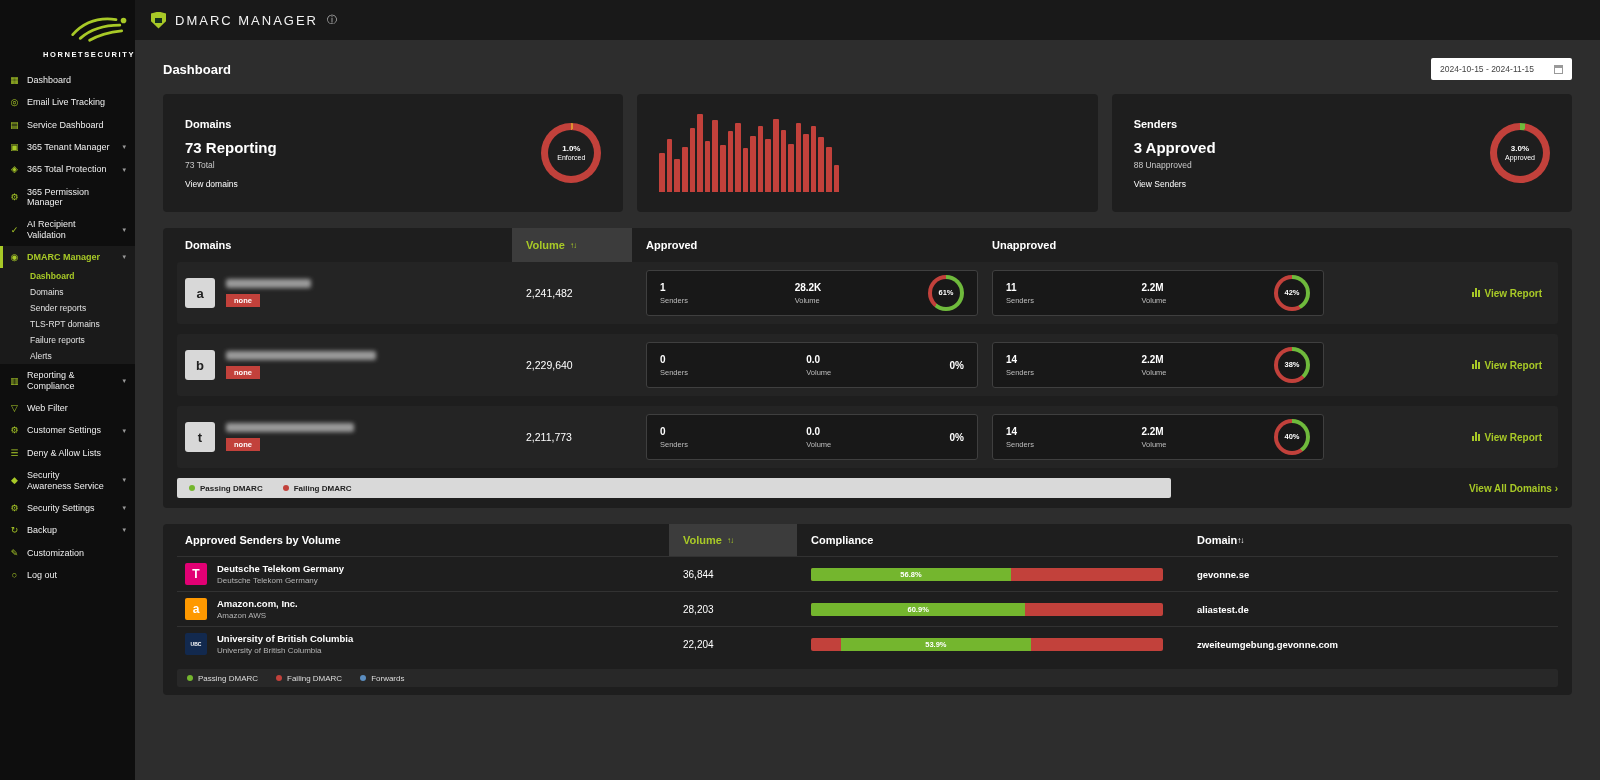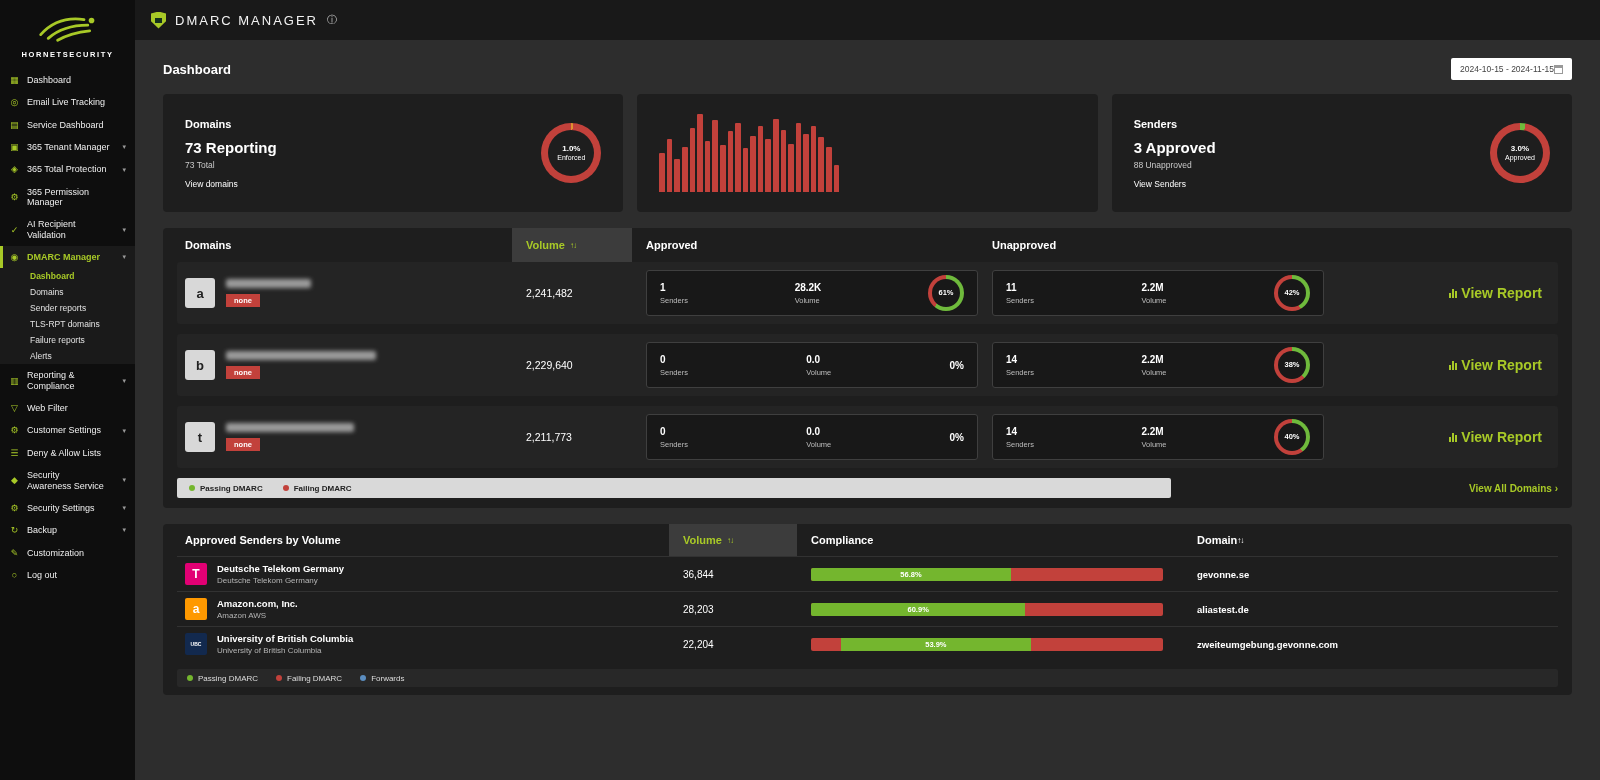--- a/index.html
+++ b/index.html
@@ -16,21 +16,21 @@
     --rowbg:#242424;
     --boxbg:#181818;
   }
   *{box-sizing:border-box}
   html,body{margin:0;padding:0;width:1600px;height:780px;overflow:hidden;
     background:#2d2d2d;color:#fff;font-family:"Liberation Sans",sans-serif;}
   .app{display:flex;width:100%;height:100%}
 
   
   .sidebar{width:135px;min-width:135px;background:#0e0e0e;height:100%;padding-top:6px}
-  .logo-area{text-align:center;padding:6px 0 10px}
+  .logo-area{text-align:right;padding:6px 0 10px}
   .brand-name{font-size:7.5px;font-weight:bold;letter-spacing:1.6px;color:#fff;margin-top:2px}
   .side-item{display:flex;align-items:center;gap:7px;padding:6px 9px;font-size:9px;
     color:#efefef;cursor:pointer;line-height:1.15}
   .side-item .side-icon{color:var(--accent);font-size:9px;width:11px;text-align:center;flex:none}
   .side-item .side-chev{margin-left:auto;font-size:7px;color:#9a9a9a;flex:none}
   .side-group{background:#1a1a1a}
   .side-group .parent{border-left:3px solid var(--accent);padding-left:6px}
   .side-group .parent .lbl{color:var(--accent);font-weight:bold}
   .sub-item{padding:3px 9px 3px 30px;font-size:8.5px;color:#e2e2e2;cursor:pointer}
   .sub-item.active{color:var(--accent);font-weight:bold}
@@ -43,21 +43,21 @@
     clip-path:polygon(50% 0,100% 12%,100% 58%,50% 100%,0 58%,0 12%);
     display:flex;align-items:center;justify-content:center}
   .shield i{width:7px;height:5px;background:#14301d;display:block}
   .topbar-title{font-size:13px;letter-spacing:2px;color:#f2f2f2}
   .info-glyph{color:#cfcfcf;font-size:10px}
 
   .content{flex:1;padding:18px 28px 0 28px;overflow:hidden}
   .page-head{display:flex;align-items:center;justify-content:space-between}
   .page-title{font-size:13px;font-weight:bold}
   .datebox{background:#fff;color:#444;font-size:8.5px;padding:6px 9px;border-radius:2px;
-    display:flex;align-items:center;gap:0;cursor:pointer}
+    display:flex;align-items:center;gap:20px;cursor:pointer}
   .cal-icon{width:9px;height:9px;border:1px solid #999;border-top:3px solid #999;display:inline-block}
 
   
   .cards{display:flex;gap:14px;margin-top:14px}
   .card{flex:1;background:var(--card);border-radius:4px;padding:16px 22px;height:118px;
     display:flex;align-items:center;justify-content:space-between}
   .card-title{font-size:11px;font-weight:bold;margin-bottom:9px}
   .card-value{font-size:15px;font-weight:bold;margin-bottom:4px}
   .card-sub{font-size:8.5px;color:#c9c9c9;margin-bottom:9px}
   .card-link{font-size:8.5px;color:#fff;cursor:pointer}
@@ -97,21 +97,21 @@
   .d-row.r2 .blurbar{width:128px}
   .badge{background:var(--red);color:#fff;font-size:7.5px;font-weight:bold;padding:2px 8px;
     border-radius:0;width:max-content}
   .vol-cell{width:120px;font-size:10.5px;padding-left:14px}
   .group-box{width:332px;margin-left:14px;border:1px solid #3f3f3f;background:var(--boxbg);
     border-radius:3px;height:46px;display:flex;align-items:center;justify-content:space-between;
     padding:0 13px}
   .stack .v{font-size:10px;font-weight:bold}
   .stack .l{font-size:7.5px;color:#bdbdbd;margin-top:3px}
   .pct-plain{font-size:10px;font-weight:bold}
-  .act-cell{flex:1;text-align:right;padding-right:16px;font-size:14px;font-weight:bold;
+  .act-cell{flex:1;text-align:right;padding-right:16px;font-size:10px;font-weight:bold;
     color:var(--accent);cursor:pointer;white-space:nowrap}
   .report-icon{display:inline-flex;gap:1px;align-items:flex-end;margin-right:4px;height:9px}
   .report-icon i{width:2px;background:var(--accent);display:block}
   .report-icon i:nth-child(1){height:5px}
   .report-icon i:nth-child(2){height:9px}
   .report-icon i:nth-child(3){height:7px}
 
   .dt-foot{display:flex;align-items:center;margin:4px 14px 2px 14px}
   .legend-strip{background:#d9d9d9;border-radius:2px;height:20px;display:flex;align-items:center;
     gap:20px;padding:0 12px;flex:0 0 72%}

